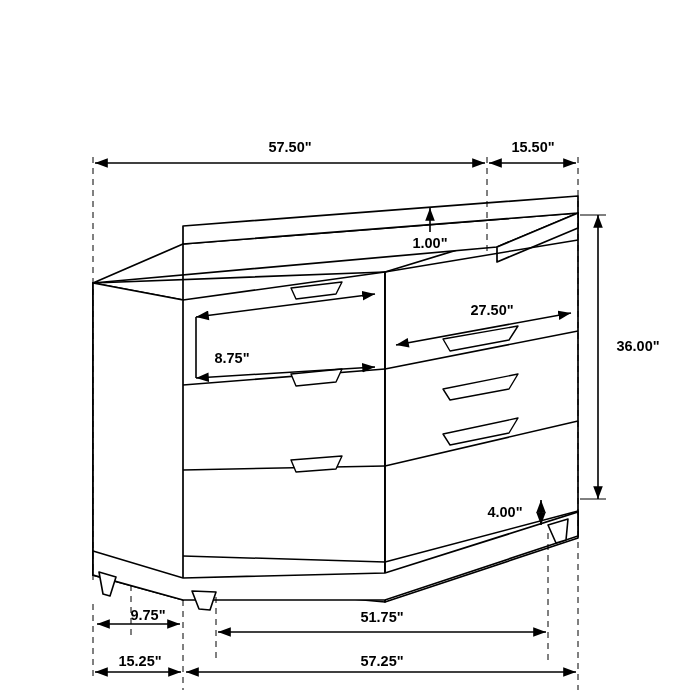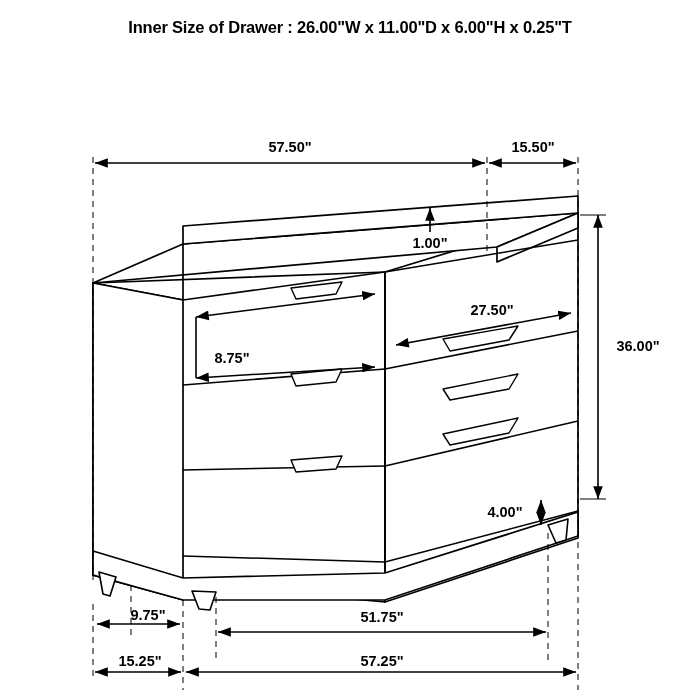--- a/index.html
+++ b/index.html
@@ -36,21 +36,20 @@
     font-size: 14.5px;
     font-weight: bold;
     fill: #000000;
   }
 </style>
 </head>
 <body>
 
 <div id="root">
 
-  <div id="title">Inner Size of Drawer : 26.00"W x 11.00"D x 6.00"H x 0.25"T</div>
 
   <svg width="700" height="700" viewBox="0 0 700 700">
     <defs>
       <marker id="arrEnd" markerWidth="9" markerHeight="9" refX="8" refY="3" orient="auto" markerUnits="strokeWidth">
         <path d="M0,0 L8,3 L0,6 z" fill="#000"></path>
       </marker>
       <marker id="arrStart" markerWidth="9" markerHeight="9" refX="0" refY="3" orient="auto" markerUnits="strokeWidth">
         <path d="M8,0 L0,3 L8,6 z" fill="#000"></path>
       </marker>
     </defs>

